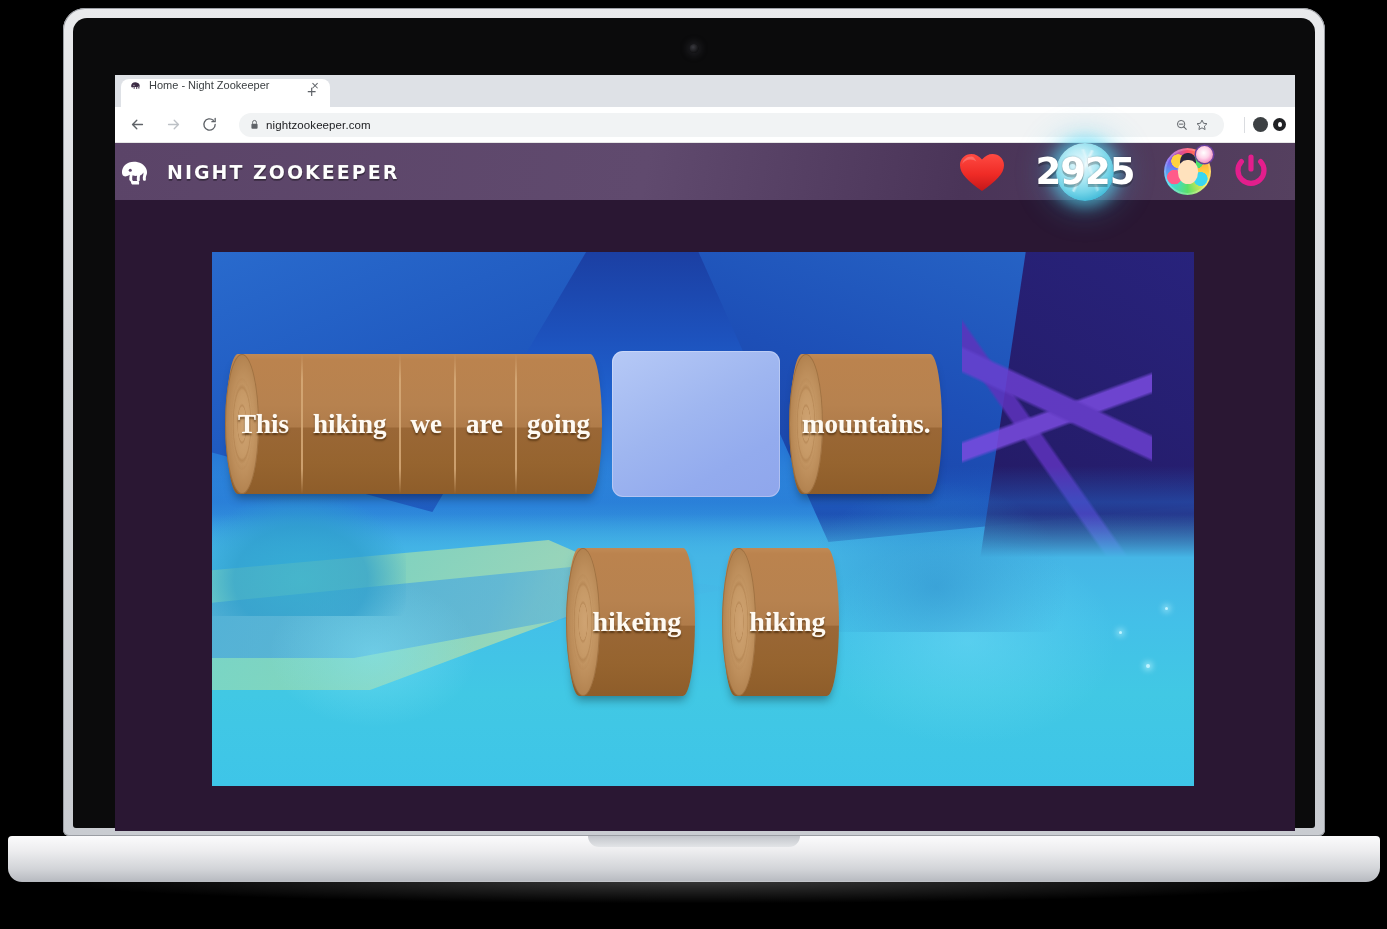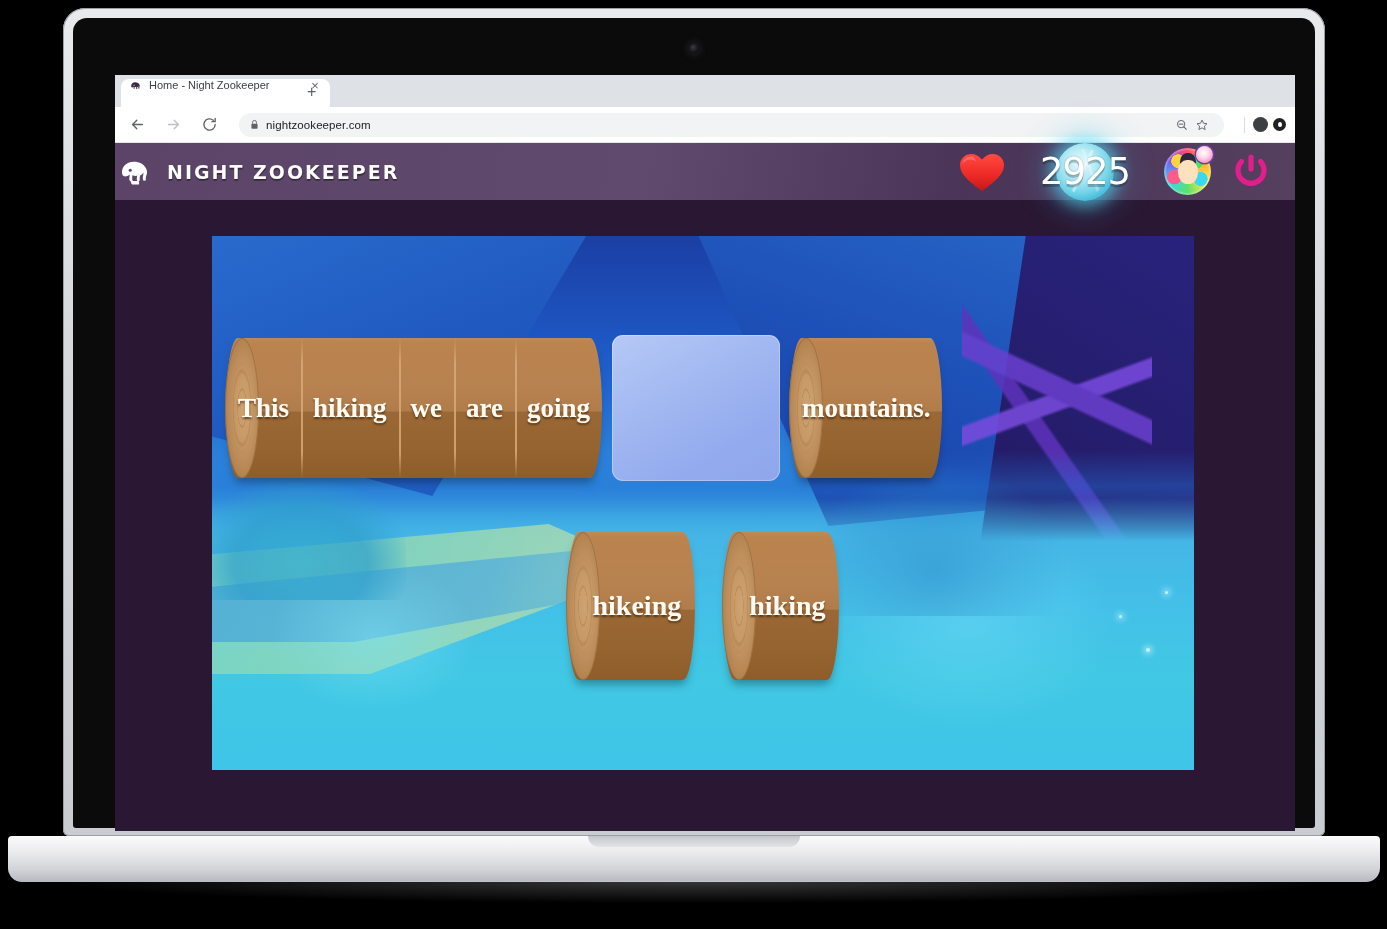--- a/index.html
+++ b/index.html
@@ -147,21 +147,21 @@
   #orb::after {
     content:""; position:absolute; inset: 6px;
     border-radius: 50%;
     background:
       linear-gradient(115deg, transparent 42%, rgba(255,255,255,.55) 46%, transparent 50%),
       linear-gradient(70deg, transparent 55%, rgba(255,255,255,.38) 60%, transparent 64%);
   }
   #score-text {
     position: relative; z-index: 2;
     font-family: "DejaVu Sans", sans-serif;
-    font-weight: 400; font-size: 37px; color: #fff; letter-spacing: -1px;
+    font-weight: 700; font-size: 37px; color: #fff; letter-spacing: -1px;
     text-shadow: 0 3px 0 rgba(0,0,0,.22), 0 0 2px rgba(0,0,0,.3);
   }
   #avatar {
     width: 47px; height: 47px; border-radius: 50%; position: relative;
     background:
       radial-gradient(circle at 30% 28%, #ffd23f 0%, #ffd23f 14%, transparent 15%),
       radial-gradient(circle at 70% 30%, #49e06a 0%, #49e06a 13%, transparent 14%),
       radial-gradient(circle at 22% 62%, #ff5b8a 0%, #ff5b8a 15%, transparent 16%),
       radial-gradient(circle at 78% 66%, #3ad7f0 0%, #3ad7f0 14%, transparent 15%),
       radial-gradient(circle at 50% 50%, #ffe9a8 0%, #ffd98c 22%, transparent 34%),
@@ -177,21 +177,21 @@
   }
   #avatar-badge {
     position: absolute; right: -2px; top: -2px;
     width: 17px; height: 17px; border-radius: 50%;
     background: radial-gradient(circle at 45% 40%, #ffffff 0%, #ffd5ea 40%, #e85fae 100%);
     box-shadow: 0 0 0 1.5px #6a3fa0;
   }
   #power { width: 40px; height: 42px; cursor: pointer; }
 
   
-  #game-area { position: relative; height: 631px; }
+  #game-area { position: relative; height: 631px; margin-top: 16px; }
   #scene {
     position: absolute; left: 97px; top: 36px;
     width: 982px; height: 534px;
     overflow: hidden;
     background:
       linear-gradient(180deg,
         #1b3fa3 0%,
         #1d52bd 16%,
         #1f63cf 28%,
         #2f8cdd 46%,

